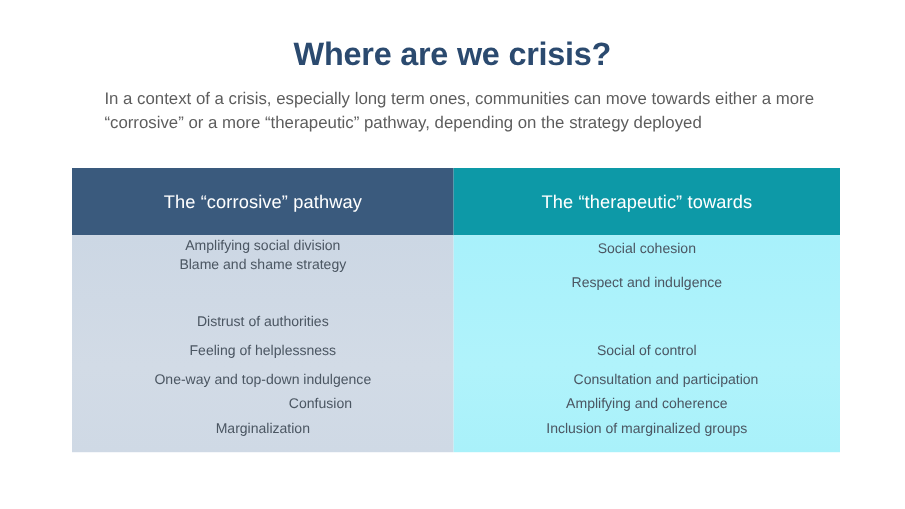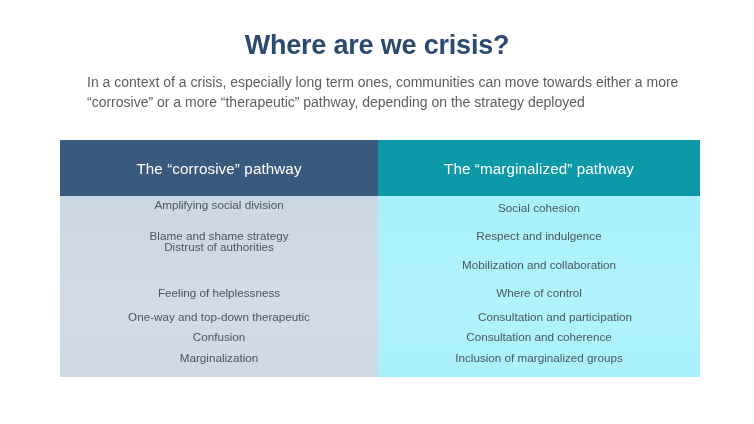--- a/index.html
+++ b/index.html
@@ -117,36 +117,35 @@
     <span class="sub-line">In a context of a crisis, especially long term ones, communities can move towards either a more</span>
     <span class="sub-line">“corrosive” or a more “therapeutic” pathway, depending on the strategy deployed</span>
   </div>
 
   <div id="pathway-table">
 
     <div class="column col-left">
       <div class="col-header">The “corrosive” pathway</div>
       <div class="col-body">
         <div class="row-item" style="top: 2px;">Amplifying social division</div>
-        <div class="row-item" style="top: 33px;">Blame and shame strategy</div>
-        <div class="row-item" style="top: 44px;">Distrust of authorities</div>
+        <div class="row-item" style="top: 18px;">Blame and shame strategy</div>
+        <div class="row-item" style="top: 66px;">Distrust of authorities</div>
         <div class="row-item" style="top: 90px;">Feeling of helplessness</div>
-        <div class="row-item" style="top: 114px;">One-way and top-down therapeutic</div>
-        <div class="row-item" style="top: 134px;">Confusion</div>
+        <div class="row-item" style="top: 114px;">One-way and top-down indulgence</div>
+        <div class="row-item" style="top: 134px; margin-left: 48px;">Confusion</div>
         <div class="row-item" style="top: 155px;">Marginalization</div>
       </div>
     </div>
 
     <div class="column col-right">
-      <div class="col-header">The “marginalized” pathway</div>
+      <div class="col-header">The “therapeutic” towards</div>
       <div class="col-body">
         <div class="row-item" style="top: 33px;">Respect and indulgence</div>
         <div class="row-item" style="top: 5px;">Social cohesion</div>
-        <div class="row-item" style="top: 62px;">Mobilization and collaboration</div>
-        <div class="row-item" style="top: 90px;">Where of control</div>
+        <div class="row-item" style="top: 90px;">Social of control</div>
         <div class="row-item" style="top: 114px; margin-left: 16px;">Consultation and participation</div>
-        <div class="row-item" style="top: 134px;">Consultation and coherence</div>
+        <div class="row-item" style="top: 134px;">Amplifying and coherence</div>
         <div class="row-item" style="top: 155px;">Inclusion of marginalized groups</div>
       </div>
     </div>
 
   </div>
 </div>
 
 </body></html>

